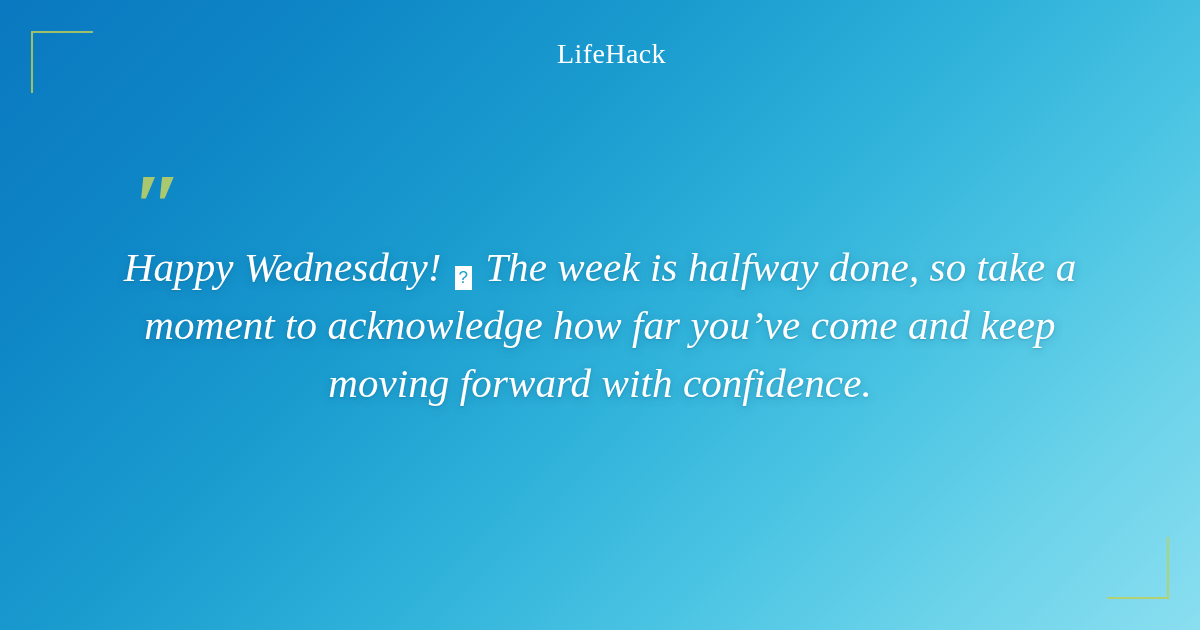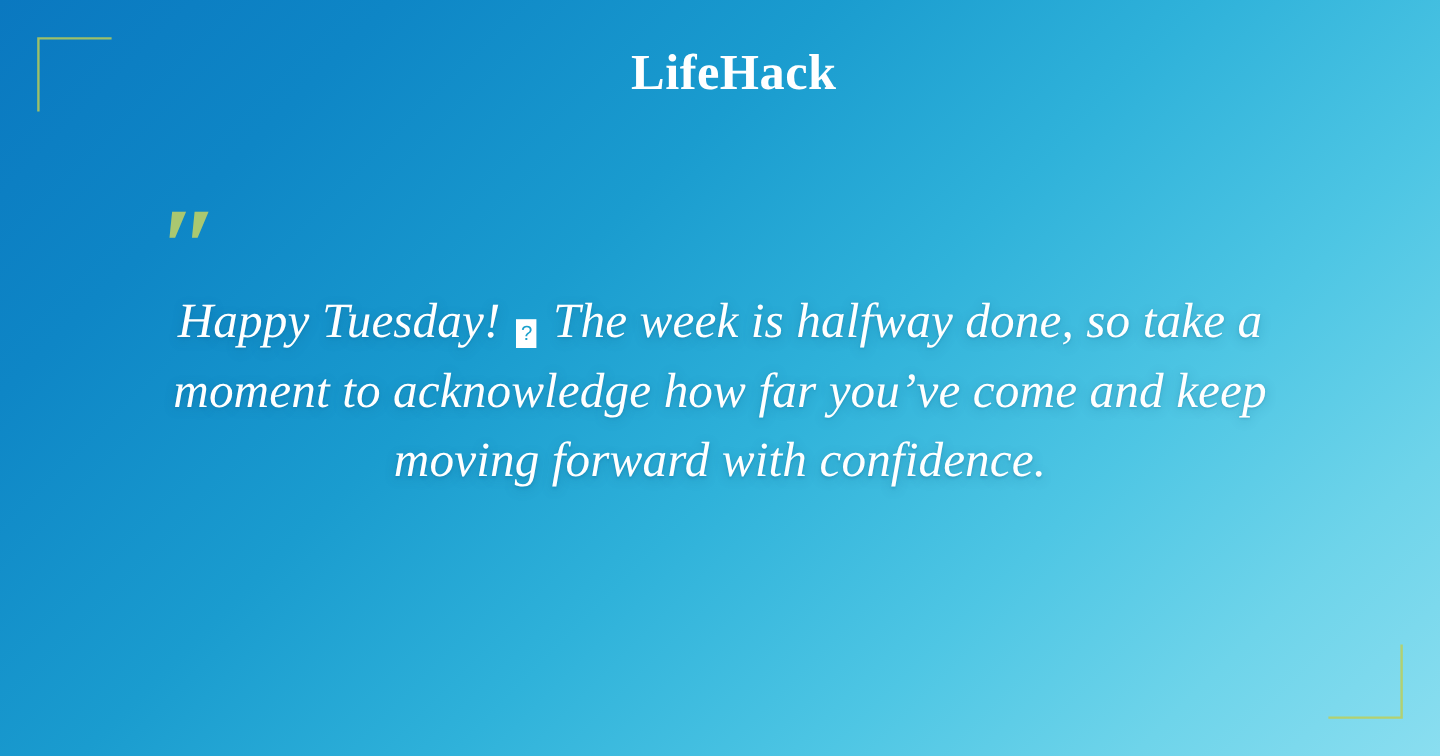--- a/index.html
+++ b/index.html
@@ -56,22 +56,22 @@
   .brand {
     position: absolute;
     top: 40px;
     left: 0;
     width: 100%;
     text-align: center;
   }
   .brand-text {
     display: inline-block;
     font-family: "Liberation Serif", "DejaVu Serif", serif;
-    font-size: 42px;
-    font-weight: 700;
+    font-size: 28px;
+    font-weight: 400;
     letter-spacing: 0.4px;
     color: #ffffff;
     line-height: 1;
     margin-left: 23px;
   }
 
   
   .quote-block {
     position: absolute;
     left: 0;
@@ -137,18 +137,18 @@
 
   <div class="brand">
     <span class="brand-text">LifeHack</span>
   </div>
 
   <div class="quote-block">
 
     <span class="quote-mark">″</span>
 
     <div class="quote-text">
-      <span>Happy Tuesday!</span> <span class="tofu">?</span> <span>The week is halfway done, so take a moment to acknowledge how far you’ve come and keep moving forward with confidence.</span>
+      <span>Happy Wednesday!</span> <span class="tofu">?</span> <span>The week is halfway done, so take a moment to acknowledge how far you’ve come and keep moving forward with confidence.</span>
     </div>
 
   </div>
 
 </div>
 
 </body></html>

